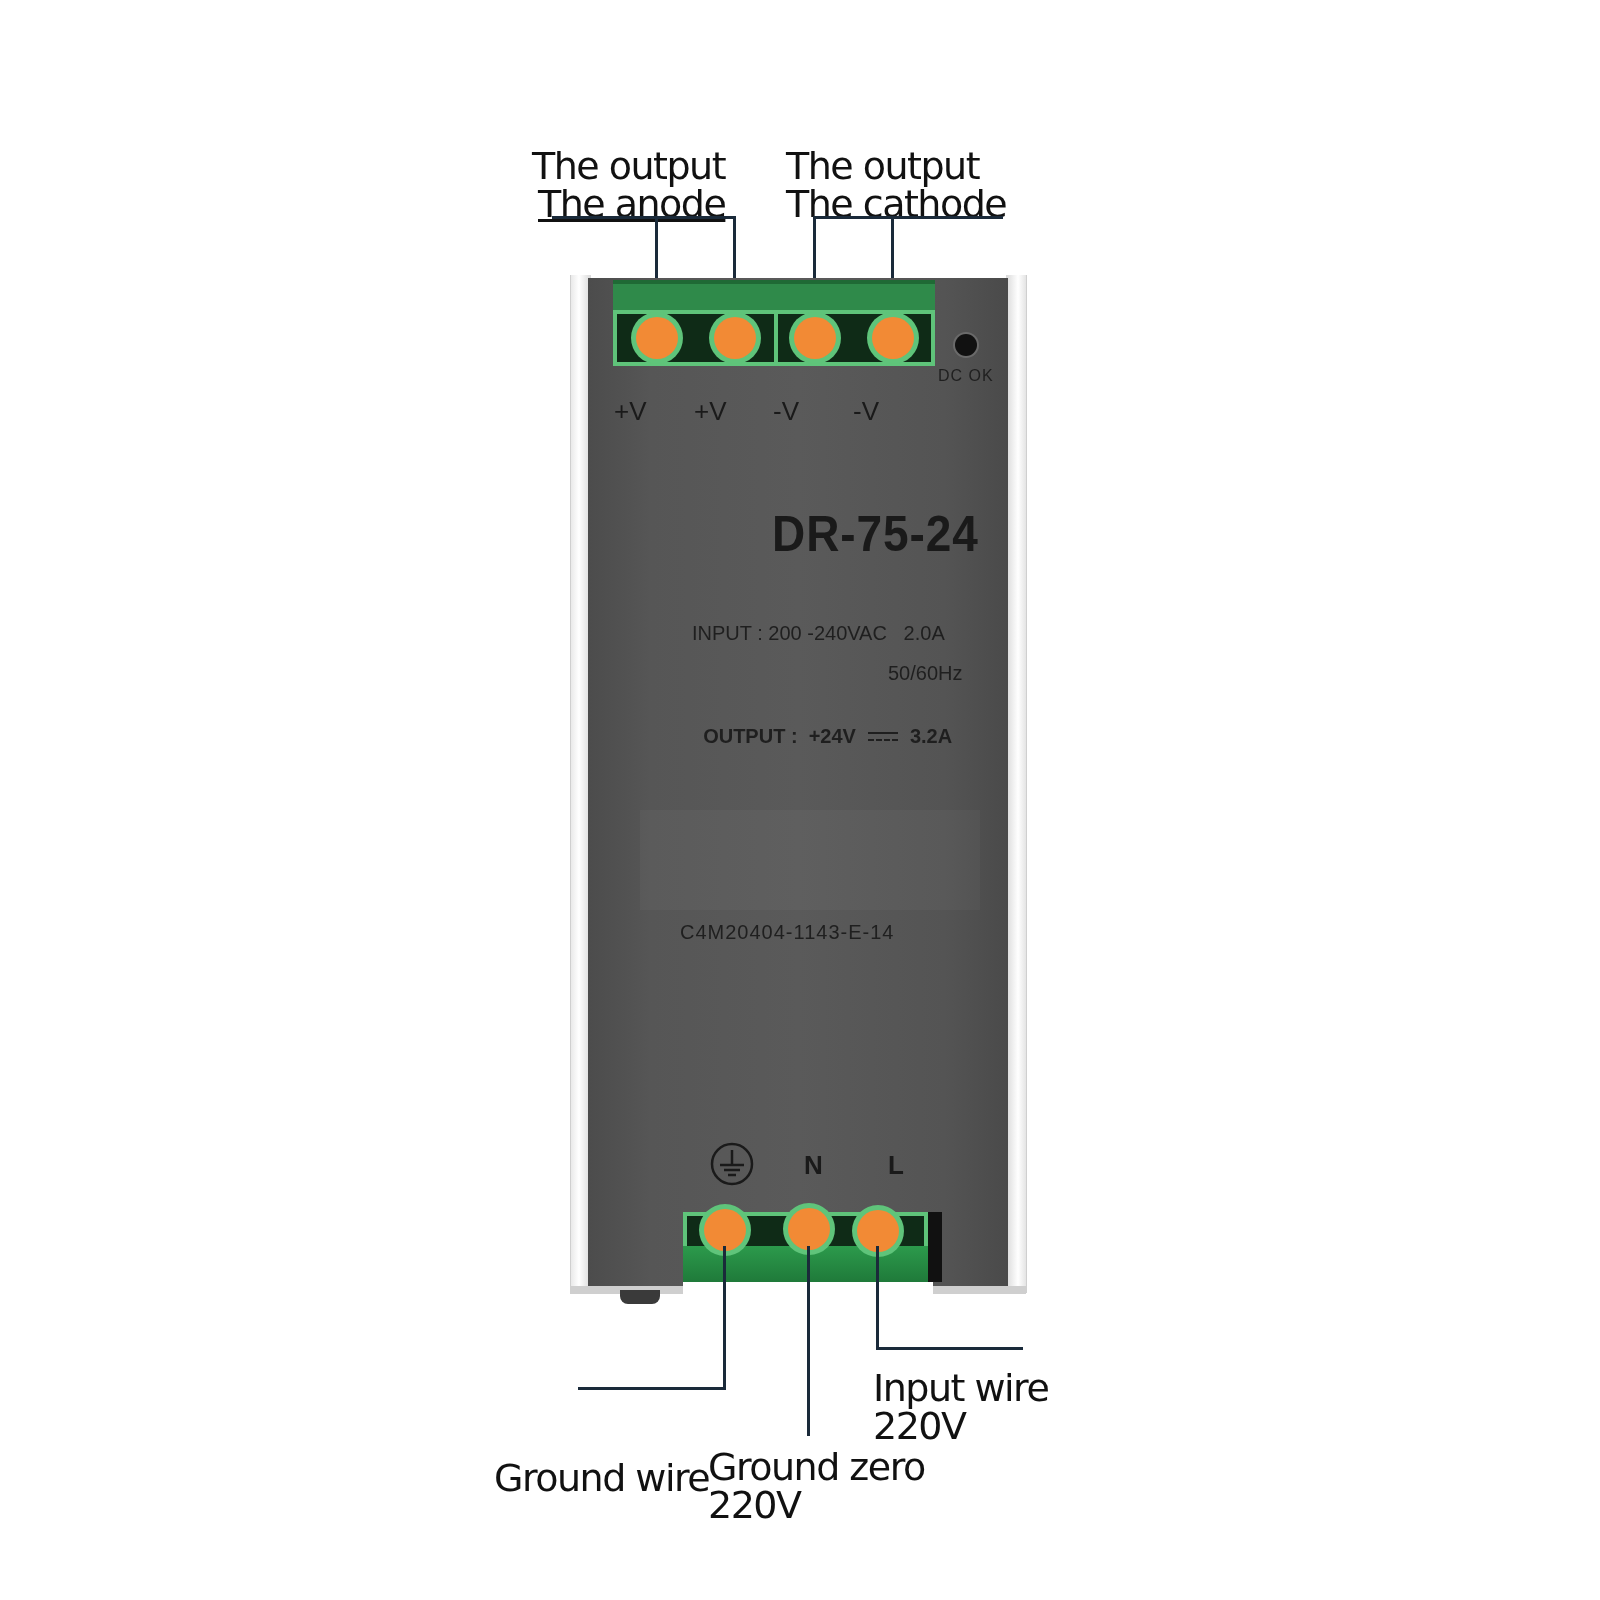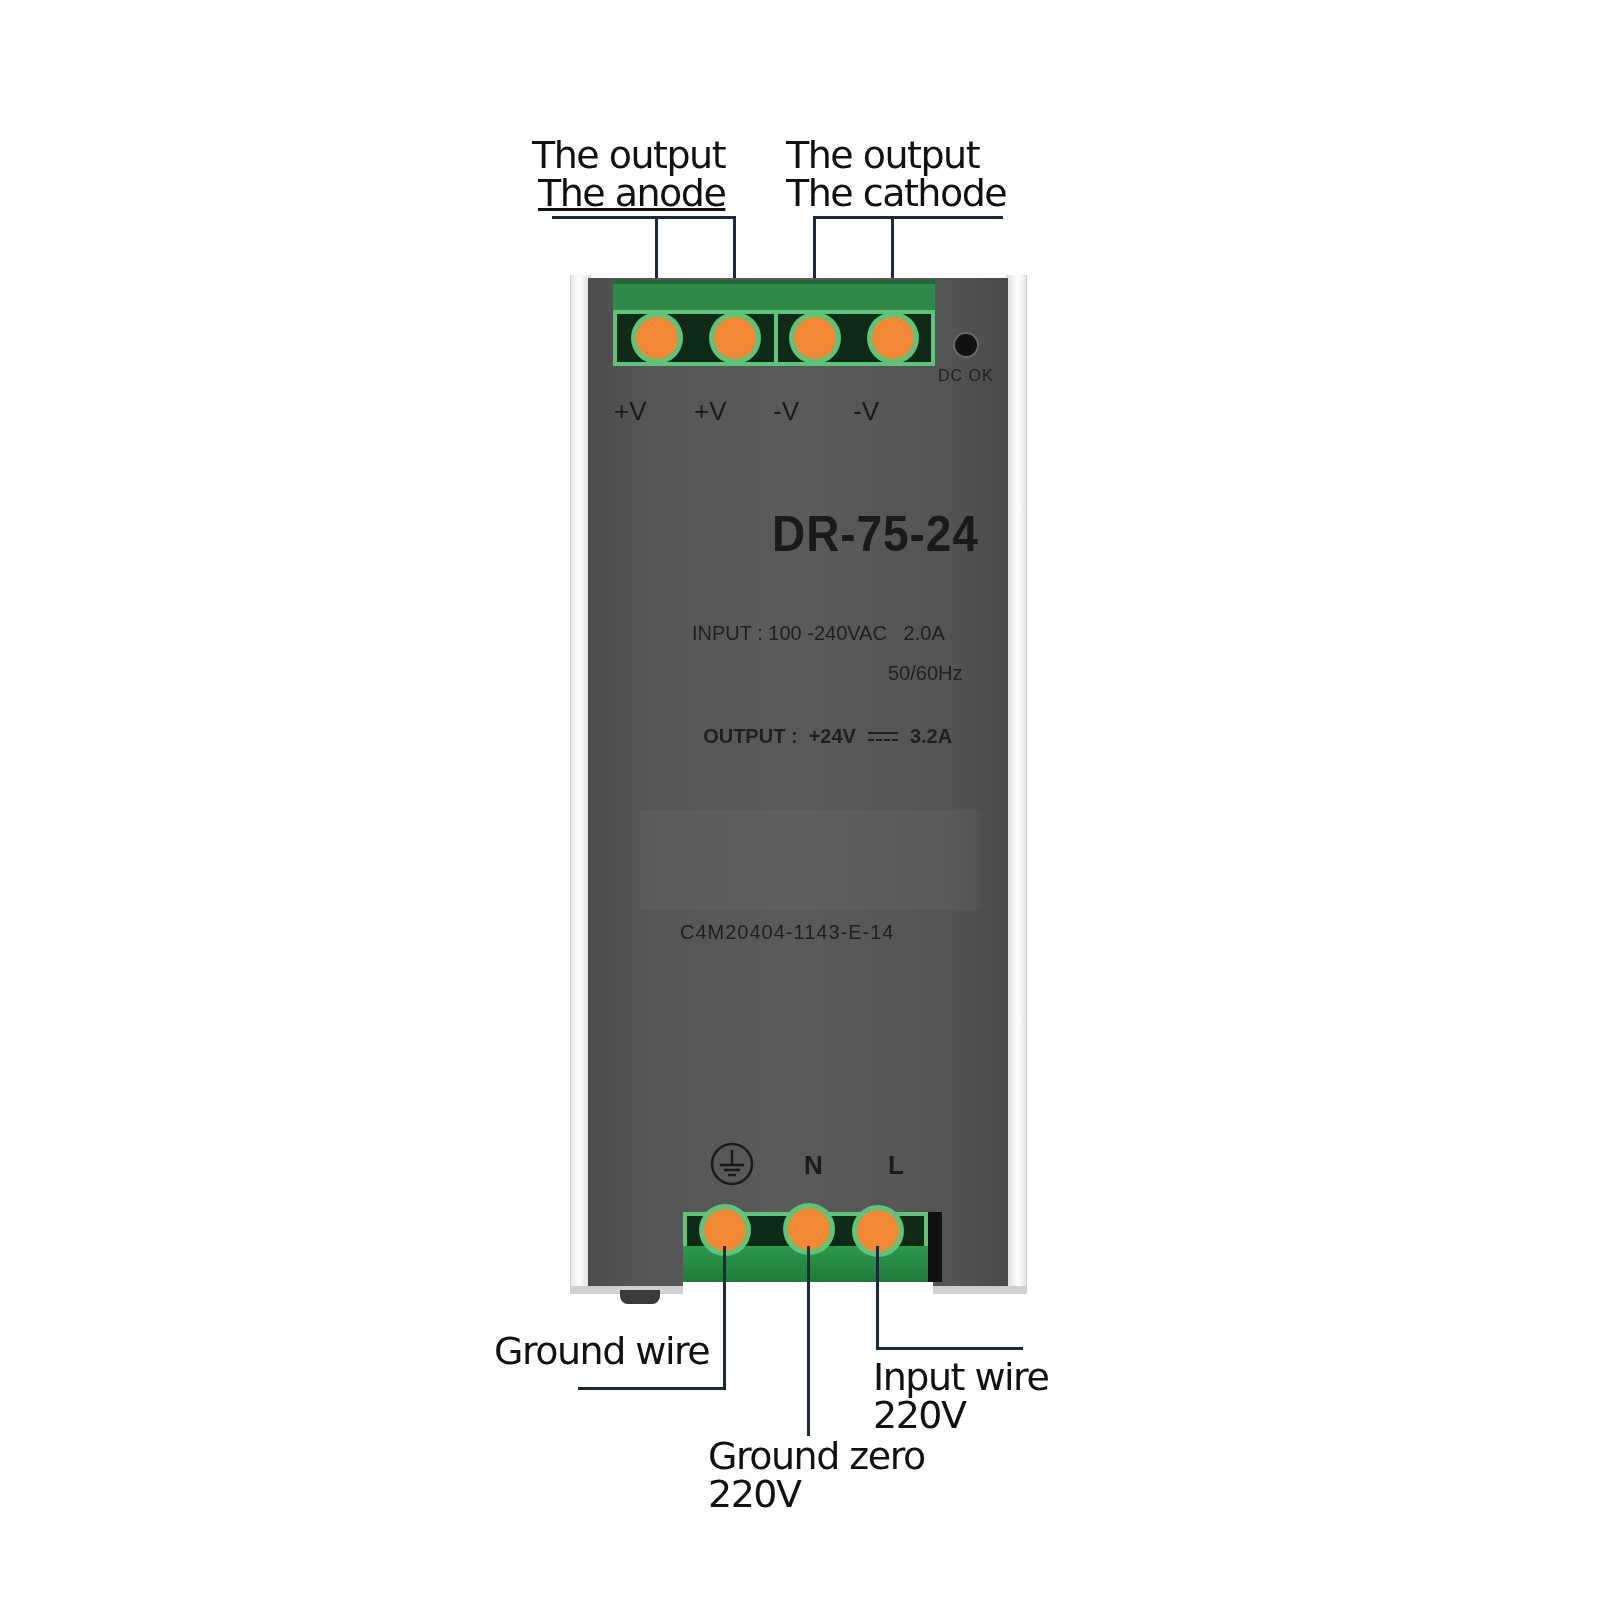--- a/index.html
+++ b/index.html
@@ -1,20 +1,20 @@
 <!DOCTYPE html>
 <html><head>
 <meta charset="utf-8">
 <style>
   html, body { margin:0; padding:0; background:#ffffff; }
   body { width:1600px; height:1600px; position:relative; overflow:hidden; font-family:"Liberation Sans", sans-serif; }
   .abs { position:absolute; }
 
   
-  .callout { position:absolute; color:#111; font-family:"DejaVu Sans", sans-serif; font-size:38px; line-height:38px; letter-spacing:-1.5px; white-space:nowrap; }
+  .callout { position:absolute; color:#111; font-family:"DejaVu Sans", sans-serif; font-size:38px; line-height:38px; letter-spacing:-1.5px; white-space:nowrap;margin-top:11px; }
   .callout.center { text-align:left; }
   .line { position:absolute; background:#1a2a3a; }
 
   
   .rail-left { position:absolute; left:570px; top:275px; width:20px; height:1018px; background:linear-gradient(90deg,#e9e9e9,#ffffff 40%,#d9d9d9); border-left:1px solid #cfcfcf; }
   .rail-right { position:absolute; left:1006px; top:275px; width:20px; height:1018px; background:linear-gradient(90deg,#d9d9d9,#ffffff 60%,#e4e4e4); border-right:1px solid #cfcfcf; }
   .body { position:absolute; left:588px; top:278px; width:420px; height:1008px; background:linear-gradient(90deg,#4c4c4c 0%,#565656 15%,#5a5a5a 50%,#545454 85%,#4a4a4a 100%); }
   .body-bottom-edge { position:absolute; left:570px; top:1286px; width:456px; height:8px; background:#cfcfcf; }
   .bottom-notch { position:absolute; left:683px; top:1268px; width:250px; height:30px; background:#ffffff; }
   .foot { position:absolute; left:620px; top:1290px; width:40px; height:14px; background:#3a3a3a; border-radius:0 0 8px 8px; }
@@ -80,21 +80,21 @@
 
 <div class="dcok-led"></div>
 <div class="dcok">DC OK</div>
 
 <div class="pin-label" style="left:614px; top:396px;">+V</div>
 <div class="pin-label" style="left:694px; top:396px;">+V</div>
 <div class="pin-label" style="left:773px; top:396px;">-V</div>
 <div class="pin-label" style="left:853px; top:396px;">-V</div>
 
 <div class="model">DR-75-24</div>
-<div class="spec" style="left:692px; top:622px;">INPUT : 100 -240VAC   2.0A</div>
+<div class="spec" style="left:692px; top:622px;">INPUT : 200 -240VAC   2.0A</div>
 <div class="spec" style="left:888px; top:662px;">50/60Hz</div>
 <div class="spec" style="left:692px; top:702px;font-weight:bold;">
   <span>OUTPUT :  +24V</span><span class="dcsym"></span><span>3.2A</span>
 </div>
 <div class="serial">C4M20404-1143-E-14</div>
 
 <div class="abs" style="left:710px; top:1142px; width:44px; height:44px;">
   <svg width="44" height="44" viewBox="0 0 44 44">
     <circle cx="22" cy="22" r="20" fill="none" stroke="#1a1a1a" stroke-width="2.5"></circle>
     <line x1="22" y1="8" x2="22" y2="23" stroke="#1a1a1a" stroke-width="2.5"></line>
@@ -112,21 +112,21 @@
 <div class="screw" style="left:704px; top:1209px;"></div>
 <div class="screw" style="left:788px; top:1208px;"></div>
 <div class="screw" style="left:857px; top:1210px;"></div>
 
 <div class="line" style="left:723px; top:1246px; width:3px; height:144px;"></div>
 <div class="line" style="left:578px; top:1387px; width:148px; height:3px;"></div>
 <div class="line" style="left:807px; top:1246px; width:3px; height:190px;"></div>
 <div class="line" style="left:876px; top:1246px; width:3px; height:104px;"></div>
 <div class="line" style="left:876px; top:1347px; width:147px; height:3px;"></div>
 
-<div class="callout" style="left:494px; top:1332px;">Ground wire</div>
+<div class="callout" style="left:494px; top:1448px;">Ground wire</div>
 <div class="callout center" style="left:708px; top:1437px; width:200px;">
   <div>Ground zero</div>
   <div>220V</div>
 </div>
 <div class="callout center" style="left:873px; top:1358px; width:180px;">
   <div>Input wire</div>
   <div>220V</div>
 </div>
 
 </body></html>

